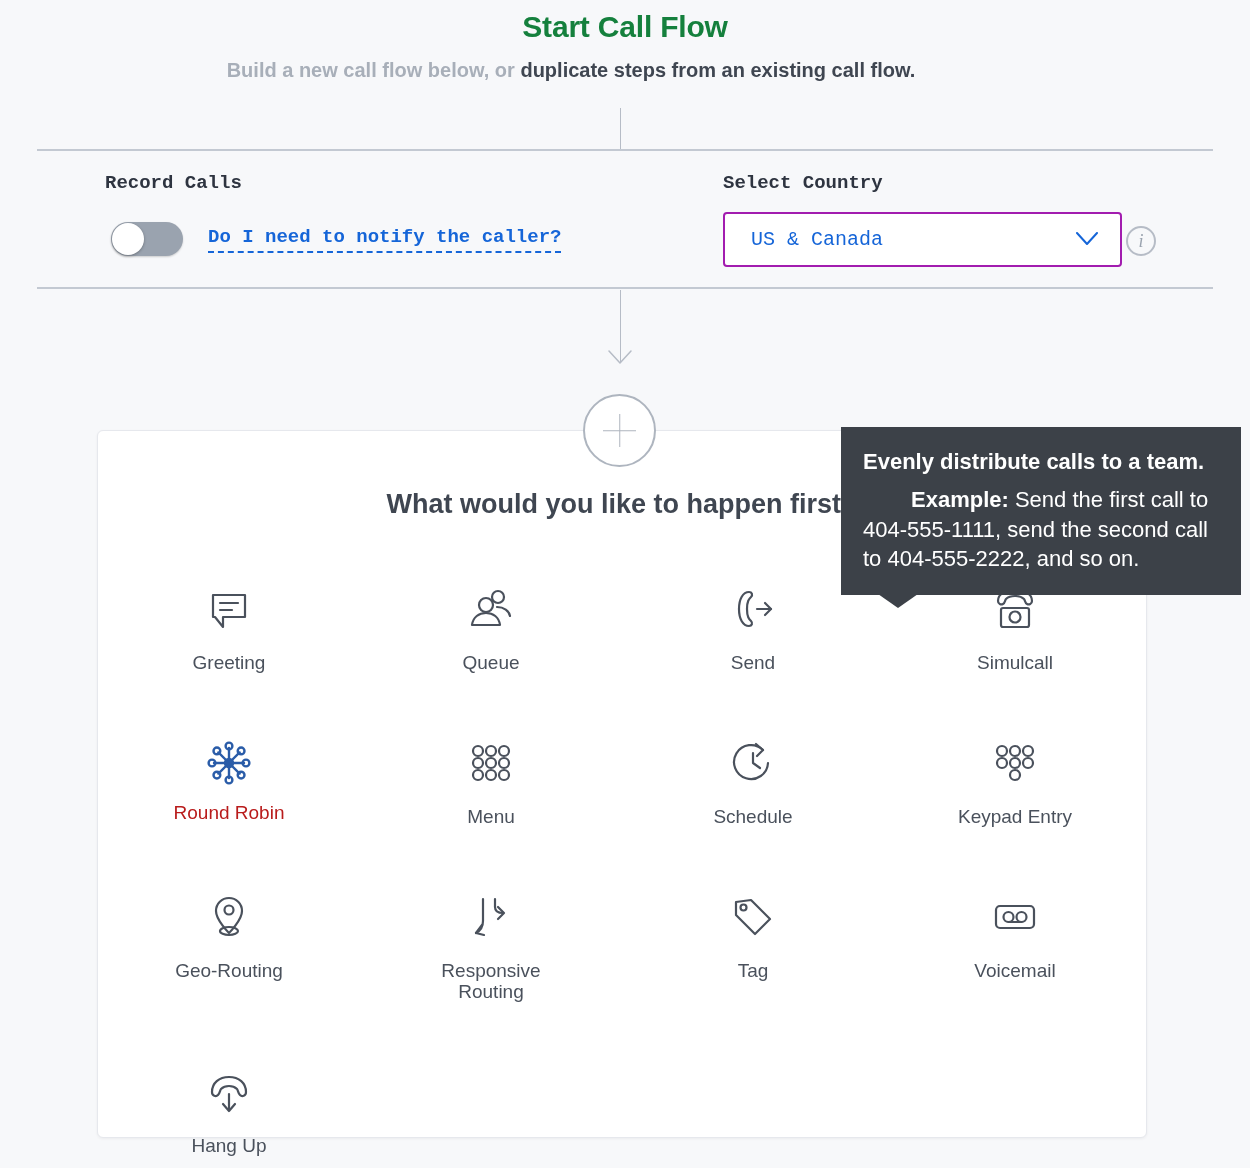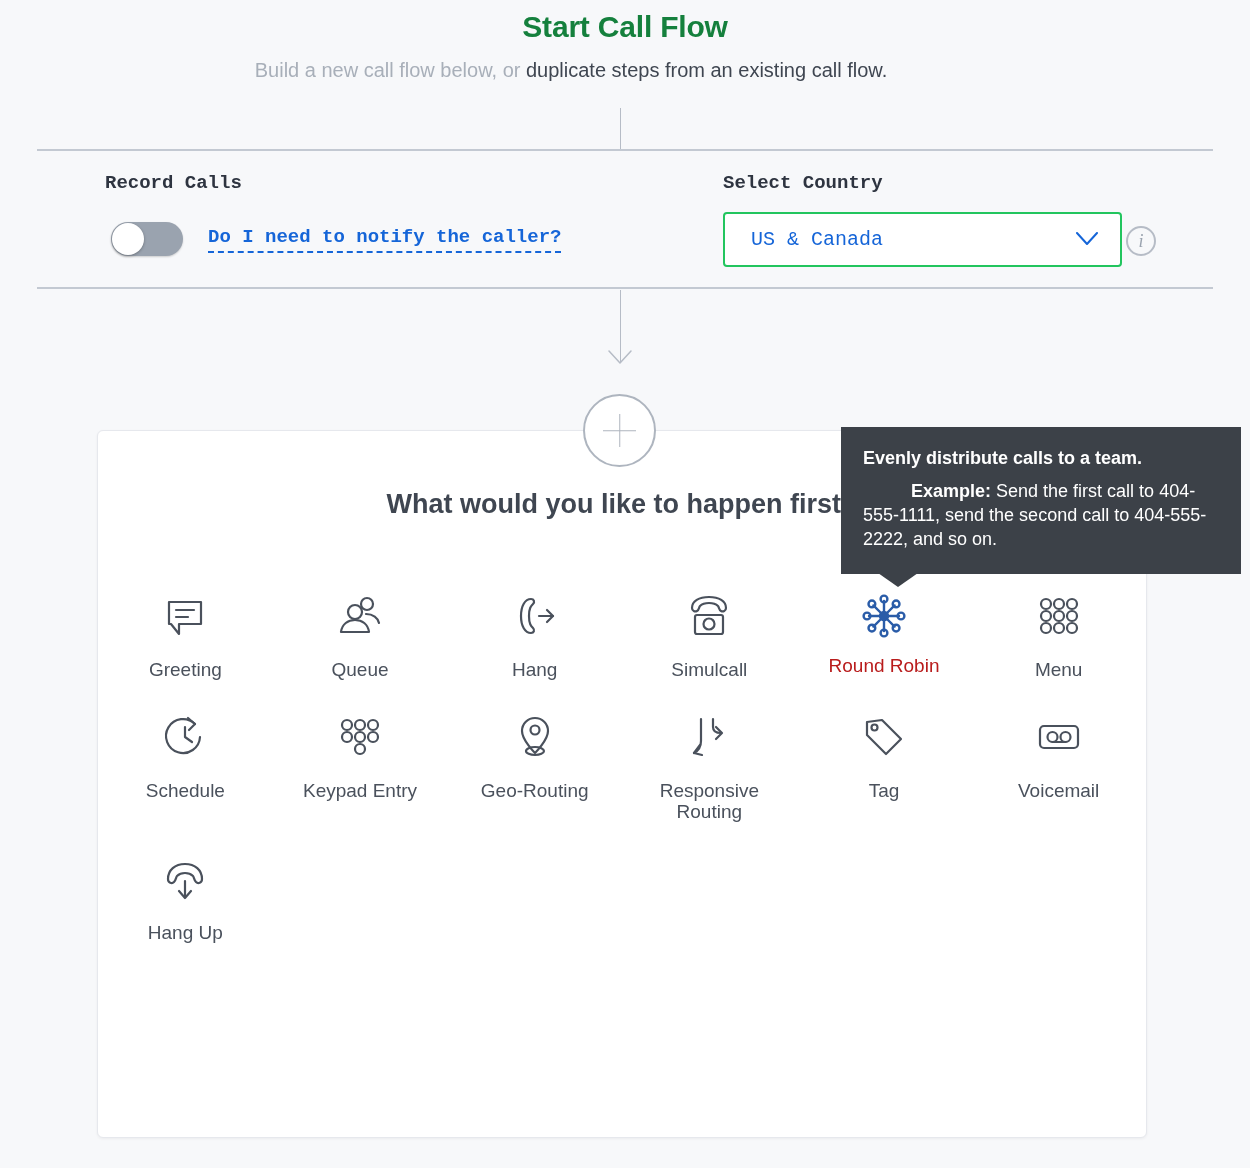--- a/index.html
+++ b/index.html
@@ -25,20 +25,21 @@
     font-weight: bold;
     color: #15803d;
     letter-spacing: -0.2px;
   }
   .page-subtitle {
     position: absolute;
     top: 59px; left: 0; width: 1142px;
     text-align: center;
     font-size: 20px;
     color: #3f4651;
+    font-weight: bold;
   }
   .page-subtitle .muted { color: #a8afb9; }
 
   
   .vline {
     position: absolute;
     width: 1px;
     background: #b6bcc6;
   }
   .hrule {
@@ -89,21 +90,21 @@
     border-bottom: 2px dashed #1565d8;
     padding-bottom: 3px;
     cursor: pointer;
     white-space: nowrap;
   }
 
   .select-box {
     position: absolute;
     left: 711px; top: 62px;
     width: 399px; height: 55px;
-    border: 2px solid #22c55e;
+    border: 2px solid #a21caf;
     border-radius: 4px;
     background: #ffffff;
     cursor: pointer;
   }
   .select-value {
     position: absolute;
     left: 26px; top: 14px;
     font-size: 20px;
     color: #1565d8;
   }
@@ -172,25 +173,25 @@
     position: absolute;
     top: 58px; left: 0; width: 100%;
     text-align: center;
     font-size: 27px;
     font-weight: bold;
     color: #3f4651;
   }
 
   .grid {
     position: absolute;
-    top: 157px; left: 0;
+    top: 150px; left: 0;
     width: 100%;
     display: grid;
-    grid-template-columns: repeat(6, 1fr);
-    row-gap: 28px;
+    grid-template-columns: repeat(4, 1fr);
+    row-gap: 61px;
   }
   .option {
     display: flex;
     flex-direction: column;
     align-items: center;
     cursor: pointer;
     user-select: none;
   }
   .option .opt-icon {
     height: 56px;
@@ -212,21 +213,21 @@
 
   
   .tooltip {
     position: absolute;
     left: 841px; top: 427px;
     width: 400px;
     background: #3c4148;
     color: #ffffff;
     padding: 20px 22px 22px 22px;
     z-index: 20;
-    font-size: 18px;
+    font-size: 22px;
     line-height: 1.33;
   }
   .tooltip .tt-title { font-weight: bold; margin-bottom: 9px; }
   .tooltip .tt-body .tt-ex { font-weight: bold; margin-left: 48px; }
   .tooltip .tt-arrow {
     position: absolute;
     left: 37px; bottom: -13px;
     width: 0; height: 0;
     border-left: 20px solid transparent;
     border-right: 20px solid transparent;
@@ -306,21 +307,21 @@
       </div>
 
       <div class="option">
         <div class="opt-icon">
           <svg width="48" height="48" viewBox="0 0 48 48" fill="none" stroke="currentColor" stroke-width="2.2" stroke-linecap="round" stroke-linejoin="round">
             <path d="M20 7 C14 7 10 14 10 24 C10 34 14 41 20 41 C23 41 24 38 22 36 C20 34 18 32 18 24 C18 16 20 14 22 12 C24 10 23 7 20 7 Z"></path>
             <line x1="28" y1="24" x2="42" y2="24"></line>
             <path d="M36 18 L42 24 L36 30"></path>
           </svg>
         </div>
-        <div class="opt-label">Hang</div>
+        <div class="opt-label">Send</div>
       </div>
 
       <div class="option">
         <div class="opt-icon">
           <svg width="50" height="48" viewBox="0 0 50 48" fill="none" stroke="currentColor" stroke-width="2.2" stroke-linecap="round" stroke-linejoin="round">
             <path d="M8 16 C8 9 15 5 25 5 C35 5 42 9 42 16 C42 19 39 20 37 19 C35 18 35 15 34 14 C32 12 29 11 25 11 C21 11 18 12 16 14 C15 15 15 18 13 19 C11 20 8 19 8 16 Z"></path>
             <rect x="11" y="23" width="28" height="19" rx="2"></rect>
             <circle cx="25" cy="32" r="5.5"></circle>
           </svg>
         </div>

